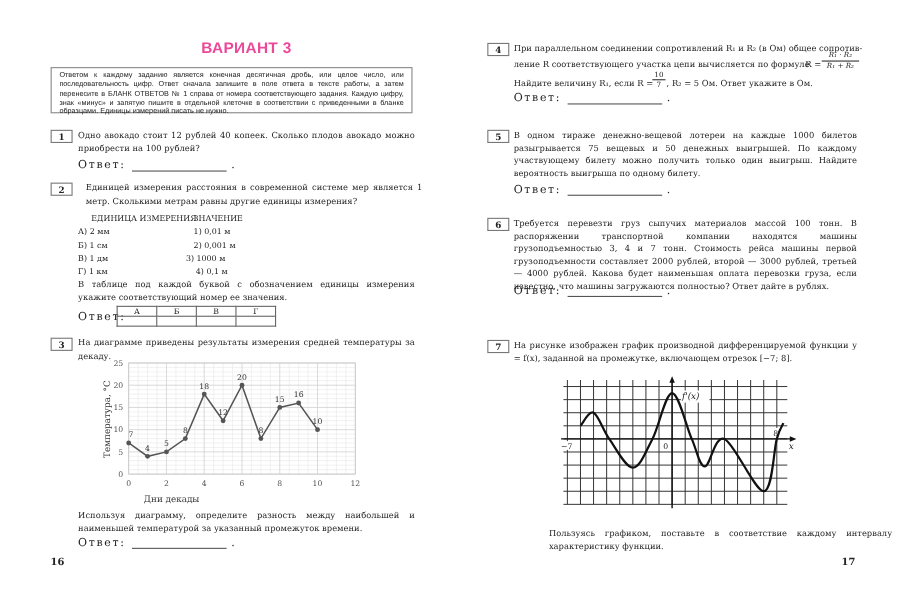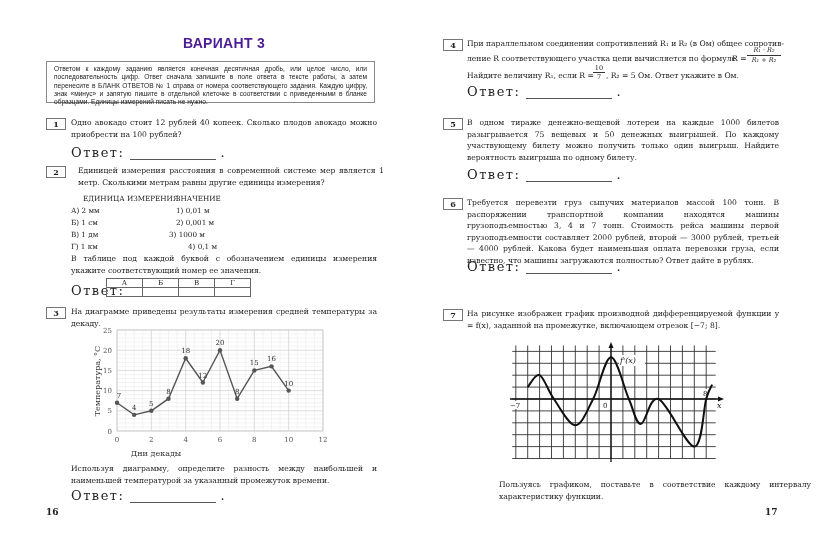--- a/index.html
+++ b/index.html
@@ -1,25 +1,25 @@
 <!DOCTYPE html>
 <html><head>
 <meta charset="utf-8">
 <style>
   html, body { margin: 0; padding: 0; background: #ffffff; }
   body { width: 820px; height: 553px; position: relative; overflow: hidden; font-family: "DejaVu Serif", "Liberation Serif", serif; color: #222; }
   .page { position: absolute; top: 0; height: 553px; }
   .page.left { left: 0; width: 410px; }
   .page.right { left: 410px; width: 410px; }
   .abs { position: absolute; }
-  .variant-title { font-family: "Liberation Sans", "DejaVu Sans", sans-serif; font-weight: bold; font-size: 14px; left: 183px; top: 35px; letter-spacing: 0.3px; color: #4c1d95; }
+  .variant-title { font-family: "Liberation Sans", "DejaVu Sans", sans-serif; font-weight: bold; font-size: 14px; left: 183px; top: 35px; letter-spacing: 0.3px; color: #ec4899; }
   .instructions { left: 46px; top: 61px; width: 329px; height: 42px; border: 1px solid #888; padding: 3px 7px; box-sizing: border-box; font-family: "Liberation Sans", "DejaVu Sans", sans-serif; font-size: 6.6px; line-height: 8.3px; text-align: justify; color: #222; }
   .num-box { width: 20px; height: 12px; border: 1px solid #777; box-sizing: border-box; font-size: 8px; font-weight: bold; text-align: center; line-height: 10px; background: #fff; }
   .q-text { font-size: 7.6px; line-height: 11.5px; text-align: justify; color: #222; }
-  .answer { font-size: 13px; letter-spacing: 1.5px; color: #222; }
+  .answer { font-size: 10px; letter-spacing: 1.5px; color: #222; }
   .answer-line { display: inline-block; width: 86px; border-bottom: 1px solid #555; height: 8px; vertical-align: bottom; margin-left: 6px; margin-right: 4px; }
   .unit-table { font-size: 7.2px; line-height: 12px; }
   .ans-table { border-collapse: collapse; font-size: 7px; }
   .ans-table td { border: 1px solid #666; width: 35px; height: 8px; text-align: center; padding: 0; line-height: 8px; }
   .page-num { font-size: 9px; font-weight: bold; color: #222; }
   svg text { font-family: "DejaVu Serif", "Liberation Serif", serif; }
 </style>
 </head>
 <body>
 
@@ -38,21 +38,21 @@
   <div class="abs unit-table" style="left:71px;top:193px;">
     <div style="position:absolute;left:12px;top:0;white-space:nowrap;">ЕДИНИЦА ИЗМЕРЕНИЯ</div>
     <div style="position:absolute;left:105px;top:0;white-space:nowrap;">ЗНАЧЕНИЕ</div>
     <div style="position:absolute;left:0;top:12px;white-space:nowrap;">А) 2 мм</div>
     <div style="position:absolute;left:0;top:24px;white-space:nowrap;">Б) 1 см</div>
     <div style="position:absolute;left:0;top:36px;white-space:nowrap;">В) 1 дм</div>
     <div style="position:absolute;left:0;top:48px;white-space:nowrap;">Г) 1 км</div>
     <div style="position:absolute;left:105px;top:12px;white-space:nowrap;">1) 0,01 м</div>
     <div style="position:absolute;left:105px;top:24px;white-space:nowrap;">2) 0,001 м</div>
     <div style="position:absolute;left:98px;top:36px;white-space:nowrap;text-align:center;">3) 1000 м</div>
-    <div style="position:absolute;left:117px;top:48px;white-space:nowrap;">4) 0,1 м</div>
+    <div style="position:absolute;left:107px;top:48px;white-space:nowrap;">4) 0,1 м</div>
   </div>
   <div class="abs q-text" style="left:71px;top:253px;width:306px;">В таблице под каждой буквой с обозначением единицы измерения укажите соответствующий номер ее значения.</div>
   <div class="abs answer" style="left:71px;top:283px;">Ответ:</div>
   <table class="abs ans-table" style="left:106px;top:278px;">
     <tbody>
         <tr>
       <td>А</td>
       <td>Б</td>
       <td>В</td>
       <td>Г</td>

